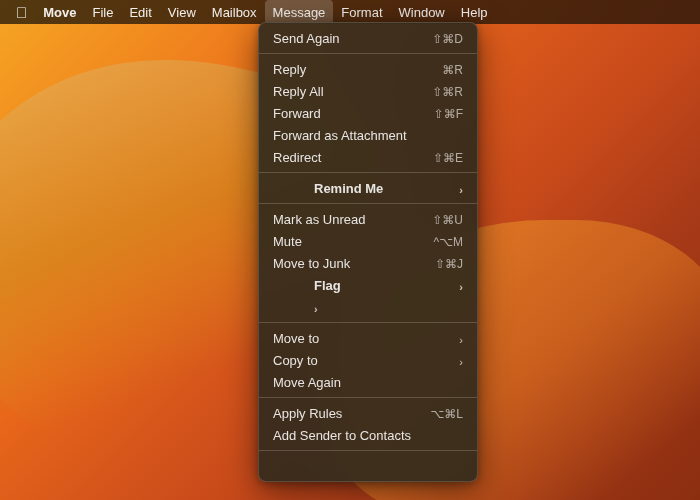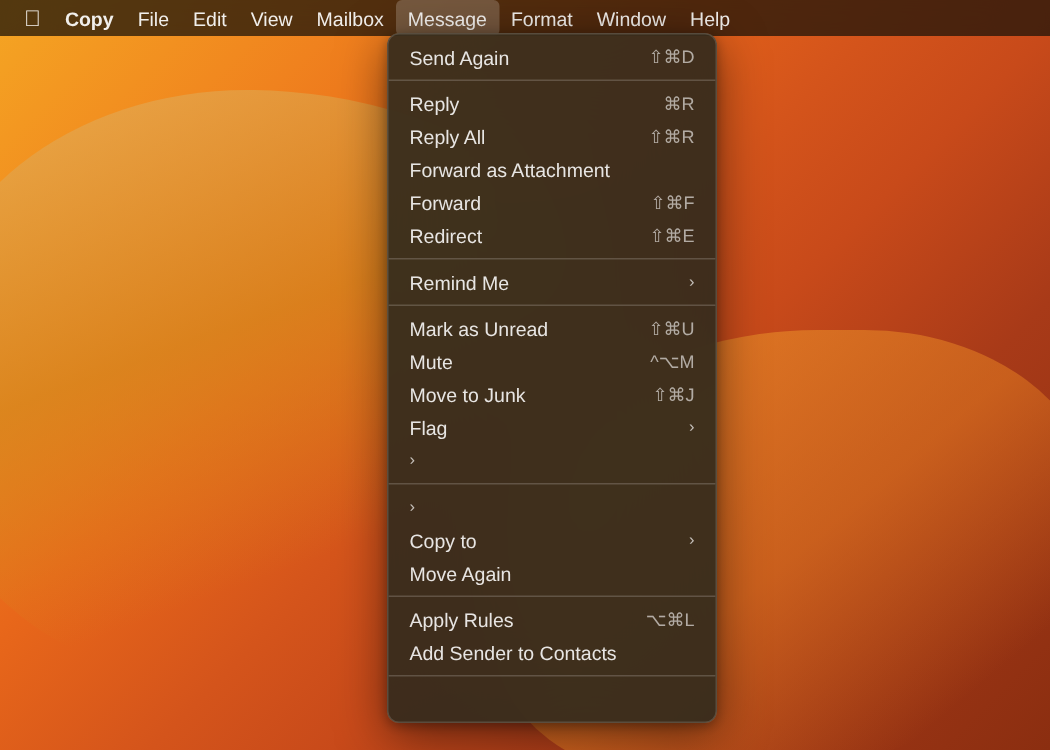--- a/index.html
+++ b/index.html
@@ -97,32 +97,33 @@
       border-radius: 8px;
       border: 1px solid rgba(255,255,255,0.15);
       box-shadow: 0 8px 32px rgba(0,0,0,0.5), 0 2px 8px rgba(0,0,0,0.3);
       z-index: 200;
       padding: 4px 0;
       overflow: hidden;
     }
 
     .menu-item {
       display: flex;
-      align-items: center;
+      align-items: flex-end;
       justify-content: space-between;
       padding: 3px 14px;
       color: rgba(255,255,255,0.88);
       font-size: 13px;
       cursor: default;
       min-height: 22px;
       position: relative;
     }
 
     .menu-item.bold-item {
-      font-weight: 400;
+      font-weight: 700;
+      margin-left: 41px;
     }
 
     .menu-separator {
       height: 1px;
       background: rgba(255,255,255,0.18);
       margin: 4px 0;
     }
 
     .menu-shortcut {
       color: rgba(255,255,255,0.6);
@@ -140,21 +141,21 @@
       flex: 1;
     }
   </style>
 </head>
 <body>
 
 <div class="desktop">
 
   <div class="menubar">
     <div class="menubar-item apple"></div>
-    <div class="menubar-item bold">Copy</div>
+    <div class="menubar-item bold">Move</div>
     <div class="menubar-item">File</div>
     <div class="menubar-item">Edit</div>
     <div class="menubar-item">View</div>
     <div class="menubar-item">Mailbox</div>
     <div class="menubar-item active">Message</div>
     <div class="menubar-item">Format</div>
     <div class="menubar-item">Window</div>
     <div class="menubar-item">Help</div>
   </div>
 
@@ -169,28 +170,28 @@
 
     <div class="menu-item">
       <span class="menu-item-label">Reply</span>
       <span class="menu-shortcut">⌘R</span>
     </div>
     <div class="menu-item">
       <span class="menu-item-label">Reply All</span>
       <span class="menu-shortcut">⇧⌘R</span>
     </div>
     <div class="menu-item">
-      <span class="menu-item-label">Forward as Attachment</span>
-      <span class="menu-shortcut"></span>
-    </div>
-    <div class="menu-item">
       <span class="menu-item-label">Forward</span>
       <span class="menu-shortcut">⇧⌘F</span>
     </div>
     <div class="menu-item">
+      <span class="menu-item-label">Forward as Attachment</span>
+      <span class="menu-shortcut"></span>
+    </div>
+    <div class="menu-item">
       <span class="menu-item-label">Redirect</span>
       <span class="menu-shortcut">⇧⌘E</span>
     </div>
 
     <div class="menu-separator"></div>
 
     <div class="menu-item bold-item">
       <span class="menu-item-label">Remind Me</span>
       <span class="menu-arrow">›</span>
     </div>
@@ -213,20 +214,21 @@
       <span class="menu-item-label">Flag</span>
       <span class="menu-arrow">›</span>
     </div>
     <div class="menu-item bold-item">
       <span class="menu-arrow">›</span>
     </div>
 
     <div class="menu-separator"></div>
 
     <div class="menu-item">
+      <span class="menu-item-label">Move to</span>
       <span class="menu-arrow">›</span>
     </div>
     <div class="menu-item">
       <span class="menu-item-label">Copy to</span>
       <span class="menu-arrow">›</span>
     </div>
     <div class="menu-item">
       <span class="menu-item-label">Move Again</span>
       <span class="menu-shortcut"></span>
     </div>

